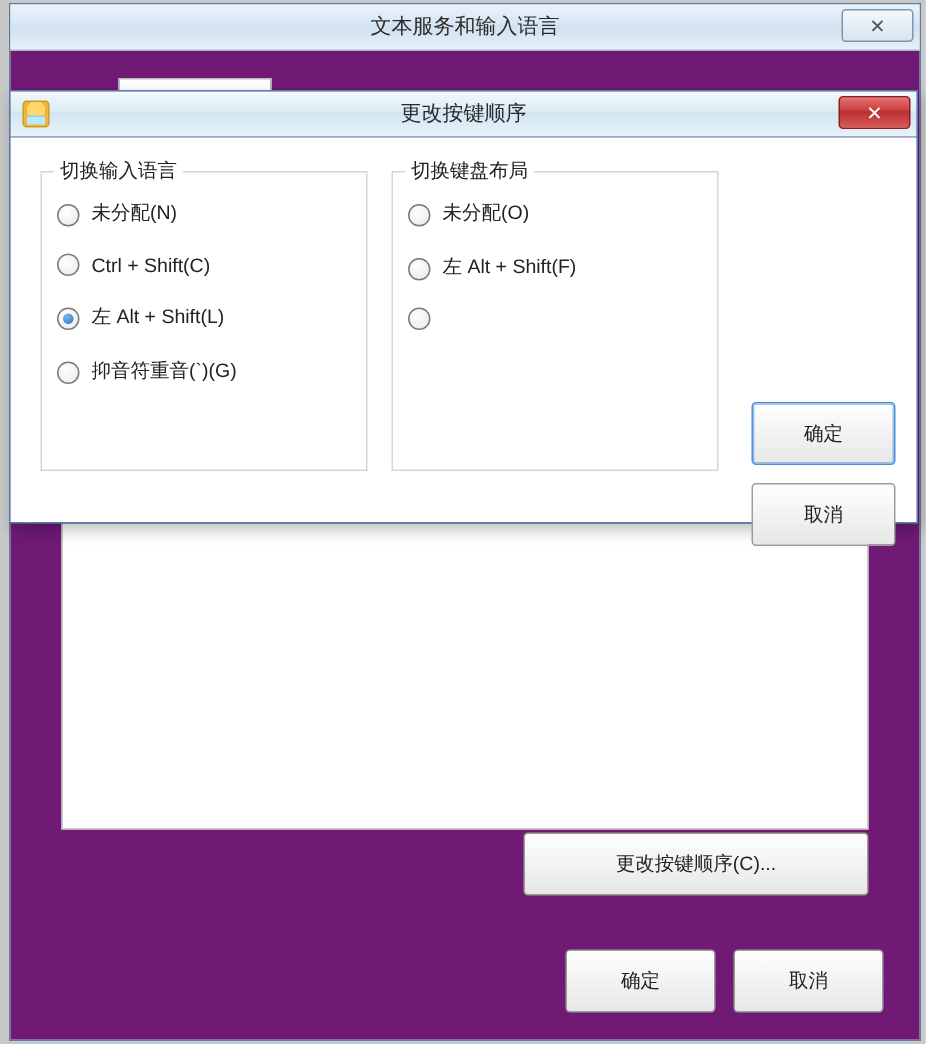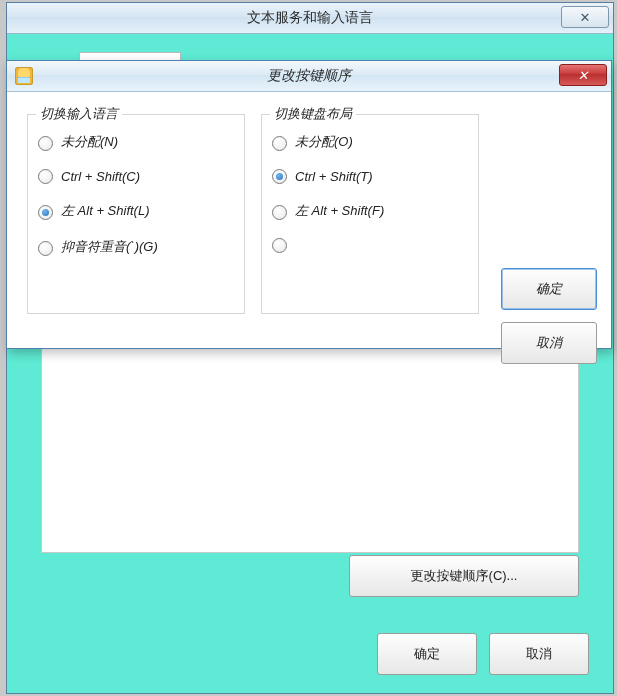--- a/index.html
+++ b/index.html
@@ -53,21 +53,21 @@
     font-size: 13px;
     font-family: Arial, sans-serif;
   }
 
   .parent-client {
     position: absolute;
     left: 0;
     right: 0;
     top: 31px;
     bottom: 0;
-    background: #5eead4;
+    background: #701a75;
   }
 
   .tab-stub {
     position: absolute;
     left: 72px;
     top: 18px;
     width: 100px;
     height: 24px;
     border: 1px solid #b9b9b9;
     border-bottom: none;
@@ -127,21 +127,20 @@
   
   .modal {
     position: absolute;
     left: 6px;
     top: 60px;
     width: 604px;
     height: 287px;
     border: 1px solid #4f80b0;
     background: #701a75;
     box-shadow: 2px 4px 10px rgba(0,0,0,.25);
-    font-style: italic;
   }
   .modal-titlebar {
     height: 30px;
     background: linear-gradient(#f3f8fc,#dcebf6 45%,#d2e5f2 46%,#e9f3fb);
     border-bottom: 1px solid #a8c0d6;
     position: relative;
     display: flex;
     align-items: center;
     justify-content: center;
   }
@@ -311,24 +310,20 @@
     </div>
 
     <div class="group right">
       <span class="group-title">切换键盘布局</span>
 
       <div class="radio-row">
         <span class="radio-outer"></span>
         <span>未分配(O)</span>
       </div>
       <div class="radio-row">
-        <span class="radio-outer checked"></span>
-        <span>Ctrl + Shift(T)</span>
-      </div>
-      <div class="radio-row">
         <span class="radio-outer"></span>
         <span>左 Alt + Shift(F)</span>
       </div>
       <div class="radio-row">
         <span class="radio-outer"></span>
       </div>
     </div>
 
     <div class="modal-buttons">
       <div class="win-btn default">

